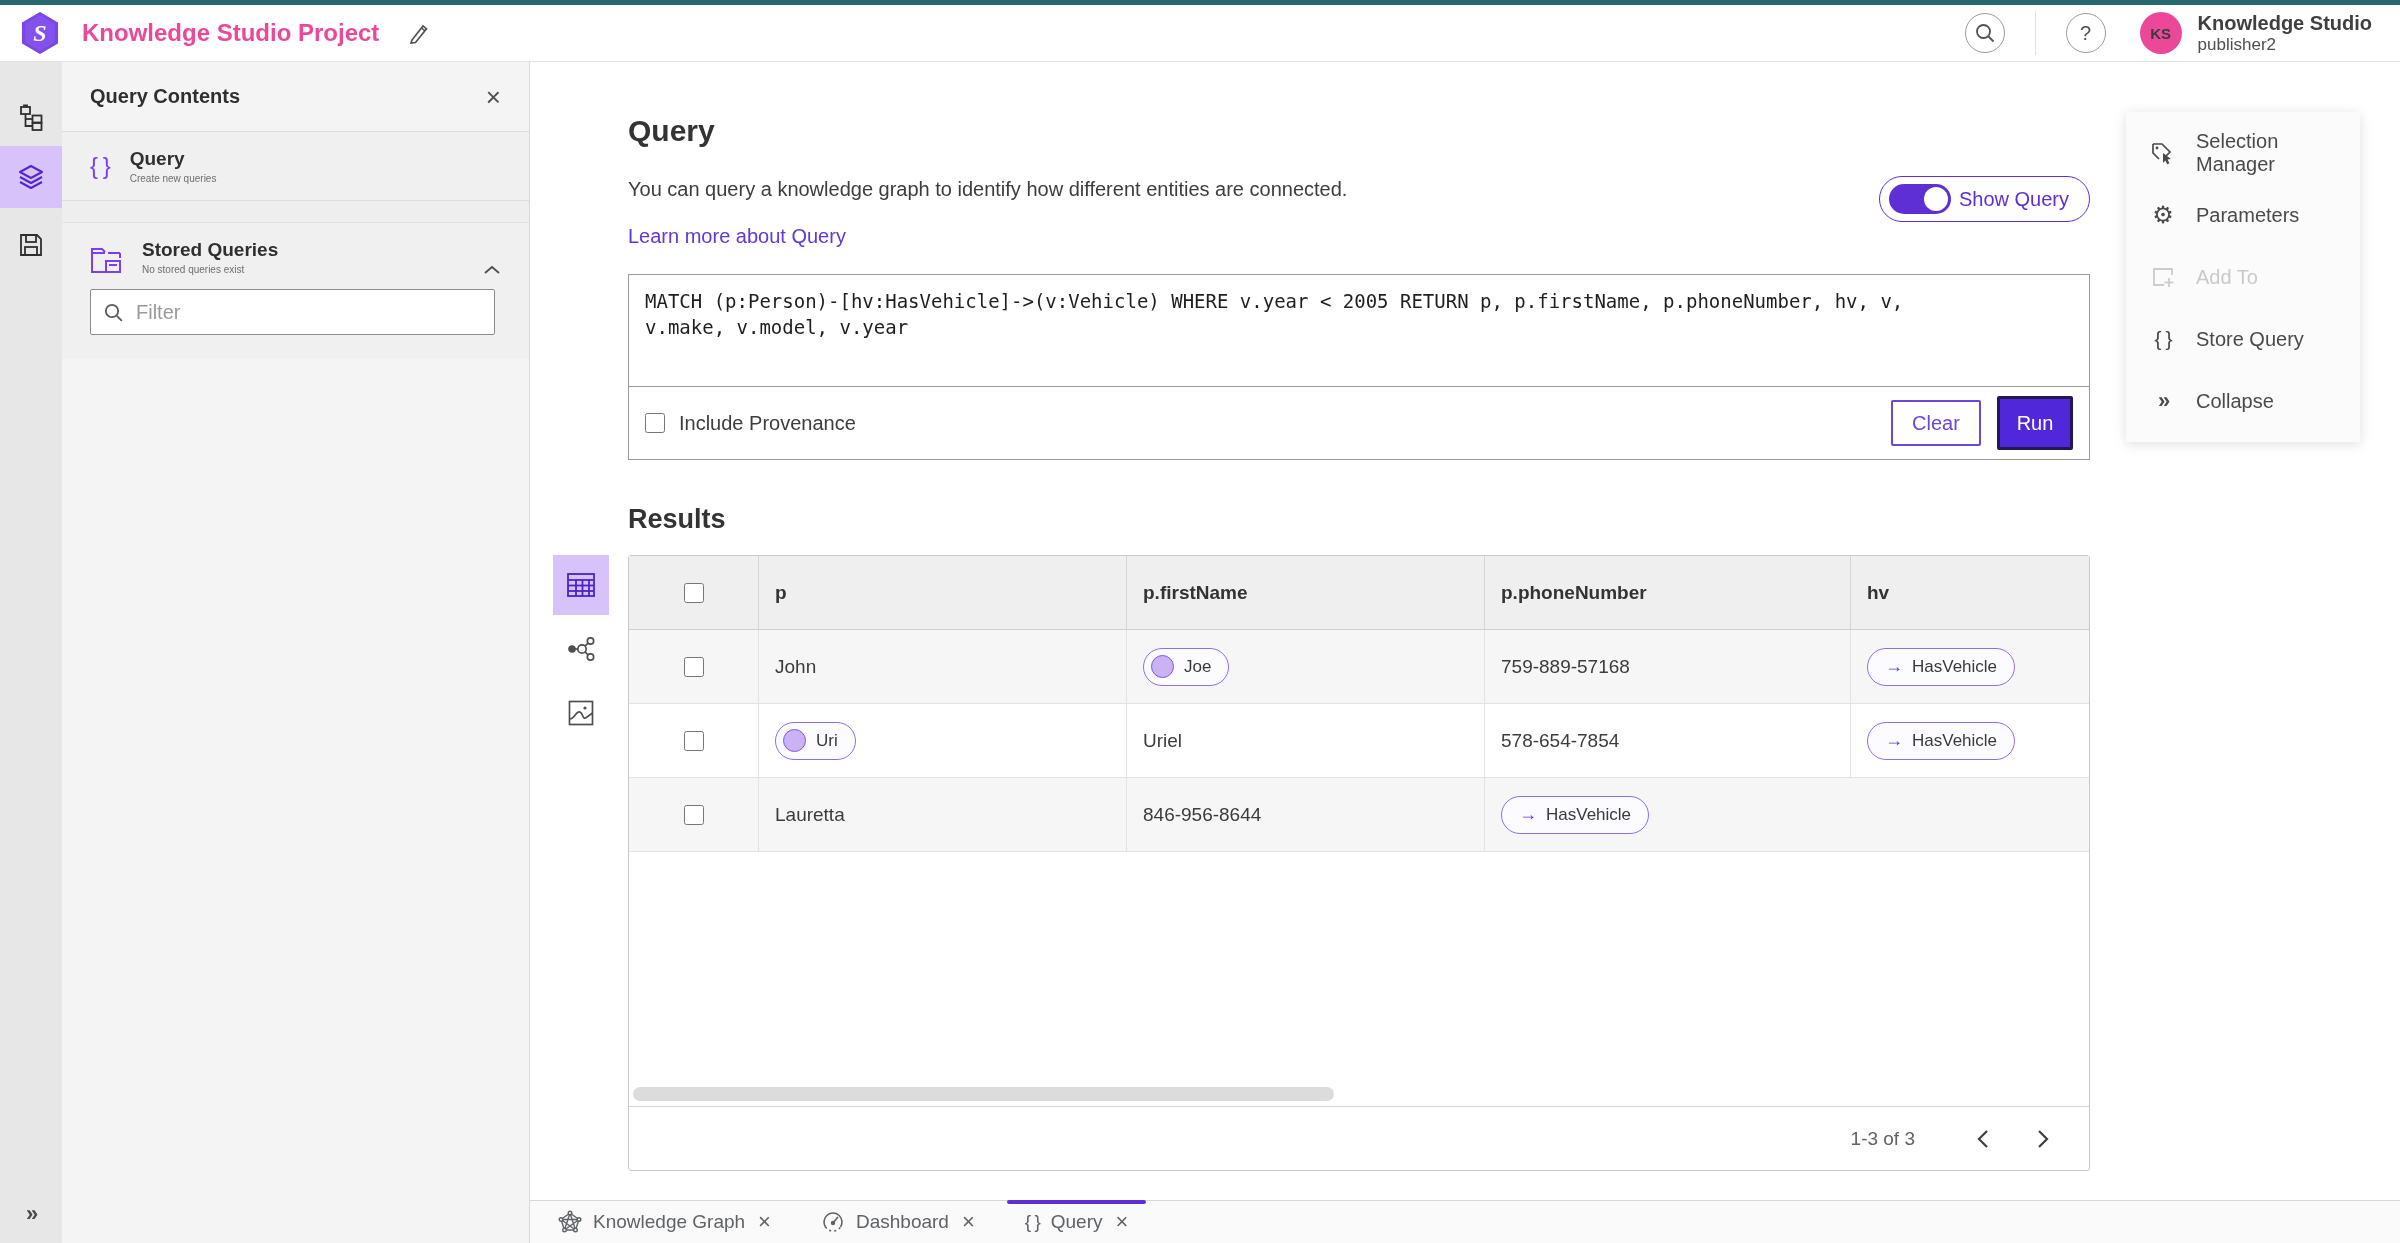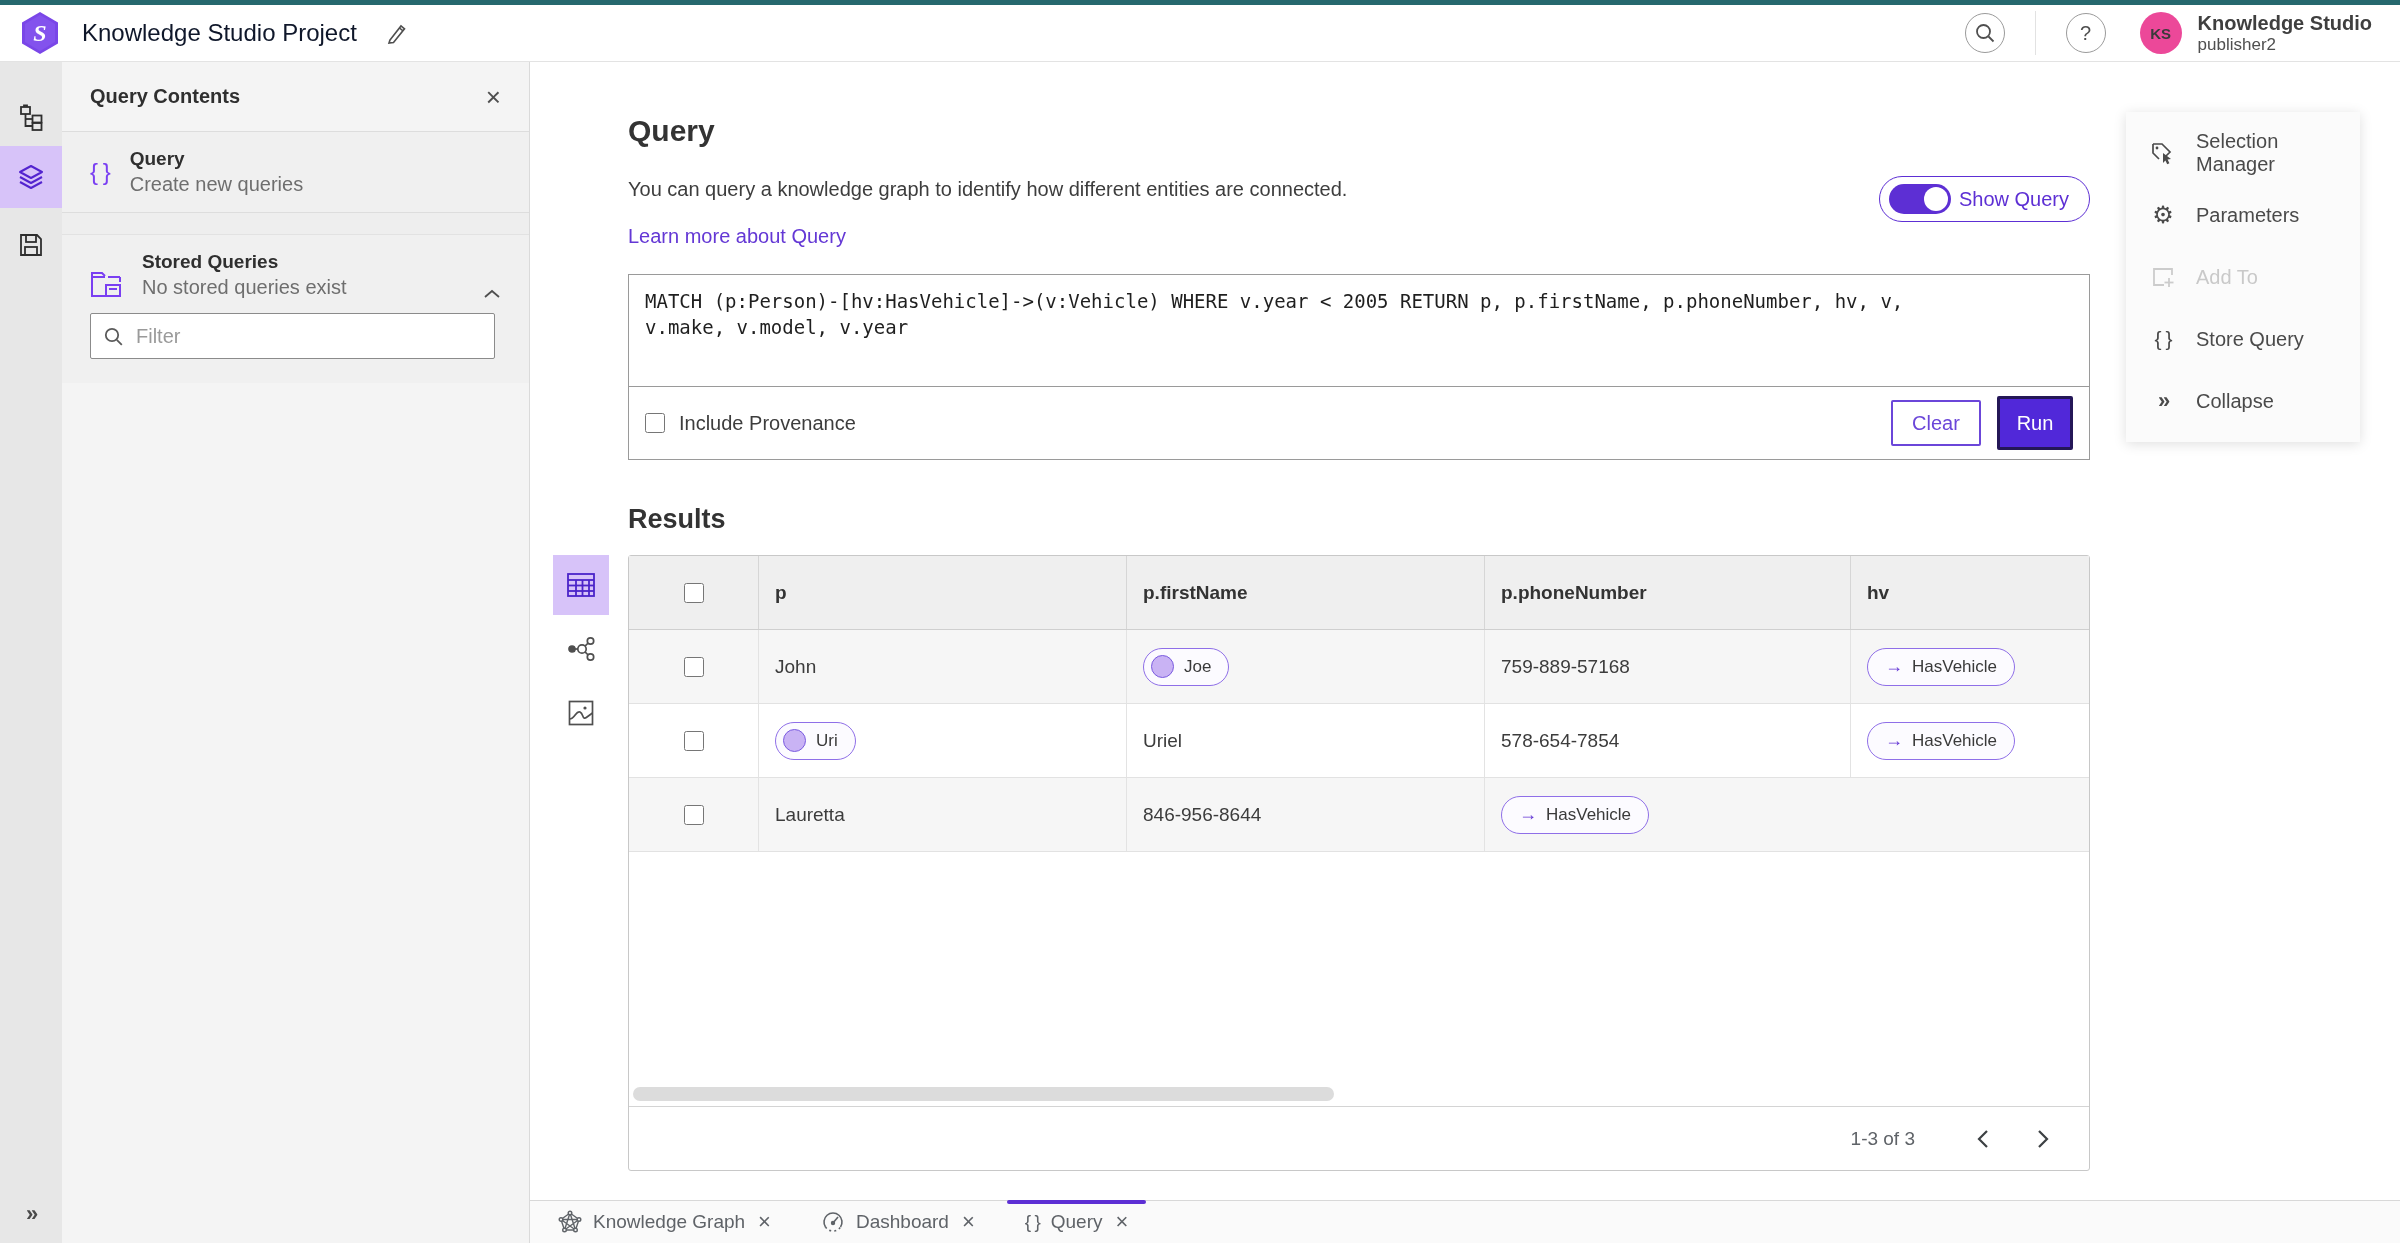--- a/index.html
+++ b/index.html
@@ -2,21 +2,21 @@
 <html><head>
 <meta charset="utf-8">
 <style>
   * { margin:0; padding:0; box-sizing:border-box; }
   html,body { width:2400px; height:1243px; font-family:"Liberation Sans", sans-serif; background:#fff; overflow:hidden; }
 
   
   .teal-strip { height:5px; background:#26686e; }
   .app-header { height:57px; background:#fff; border-bottom:1px solid #e3e3e3; display:flex; align-items:center; padding:0 28px 0 20px; }
   .logo { width:40px; height:44px; position:relative; flex:0 0 auto; }
-  .app-title { font-size:24px; font-weight:400; color:#0f172a; margin-left:22px; }
+  .app-title { font-size:24px; font-weight:700; color:#ec4899; margin-left:22px; }
   .edit-pencil { margin-left:28px; display:flex; align-items:center; cursor:pointer; }
   .hdr-spacer { flex:1; }
   .hdr-iconbtn { width:40px; height:40px; border-radius:50%; border:1.5px solid #9b9b9b; display:flex; align-items:center; justify-content:center; background:#fff; cursor:pointer; }
   .hdr-divider { width:1px; height:44px; background:#e2e2e2; margin:0 30px; }
   .help-glyph { font-size:20px; color:#4f4f4f; }
   .avatar { width:42px; height:42px; border-radius:50%; background:#ec4899; display:flex; align-items:center; justify-content:center; font-size:15px; font-weight:700; color:#3a3a3a; margin:0 16px 0 34px; }
   .user-block { line-height:1.15; }
   .user-product { font-size:20px; font-weight:700; color:#3f3f3f; }
   .user-name { font-size:17px; color:#4f4f4f; }
 
@@ -28,21 +28,21 @@
   .rail-btn.active { height:62px; background:#d7c3f9; }
   .rail-expand { position:absolute; bottom:16px; left:0; width:62px; text-align:center; font-size:22px; font-weight:700; color:#4a4a4a; letter-spacing:-2px; cursor:pointer; }
 
   .panel { width:468px; background:#f4f4f4; border-right:1px solid #dadada; display:flex; flex-direction:column; }
   .panel-header { height:70px; display:flex; align-items:center; padding:0 28px; border-bottom:1px solid #ddd; }
   .panel-title { font-size:20px; font-weight:600; color:#2f2f2f; flex:1; }
   .panel-close { font-size:26px; color:#4f4f4f; cursor:pointer; line-height:1; }
   .panel-item { background:#f0f0f0; border-bottom:1px solid #ddd; padding:16px 28px; display:flex; align-items:center; gap:20px; cursor:pointer; }
   .braces-icon { font-size:24px; color:#7a3ff2; font-weight:400; letter-spacing:-1px; }
   .item-title { font-size:19px; color:#2f2f2f; font-weight:600; }
-  .item-sub { font-size:20px; color:#6e6e6e; margin-top:3px; }
+  .item-sub { font-size:10px; color:#6e6e6e; margin-top:3px; }
   .panel-gap { height:22px; background:#eeeeee; border-bottom:1px solid #e2e2e2; }
   .stored-section { background:#f0f0f0; padding:16px 28px 6px 28px; }
   .stored-row { display:flex; align-items:flex-end; gap:18px; cursor:pointer; }
   .stored-text { flex:1; }
   .filter-box { margin:14px 6px 18px 0; height:46px; background:#fff; border:1px solid #8b8b8b; border-radius:2px; display:flex; align-items:center; padding:0 12px; }
   .filter-box input { border:none; outline:none; flex:1; font-size:20px; font-family:"Liberation Sans", sans-serif; color:#333; margin-left:12px; background:transparent; }
   .filter-box input::placeholder { color:#9a9a9a; }
 
   .main-col { flex:1; display:flex; flex-direction:column; min-width:0; }
   .main { flex:1; background:#fff; position:relative; overflow:hidden; }

